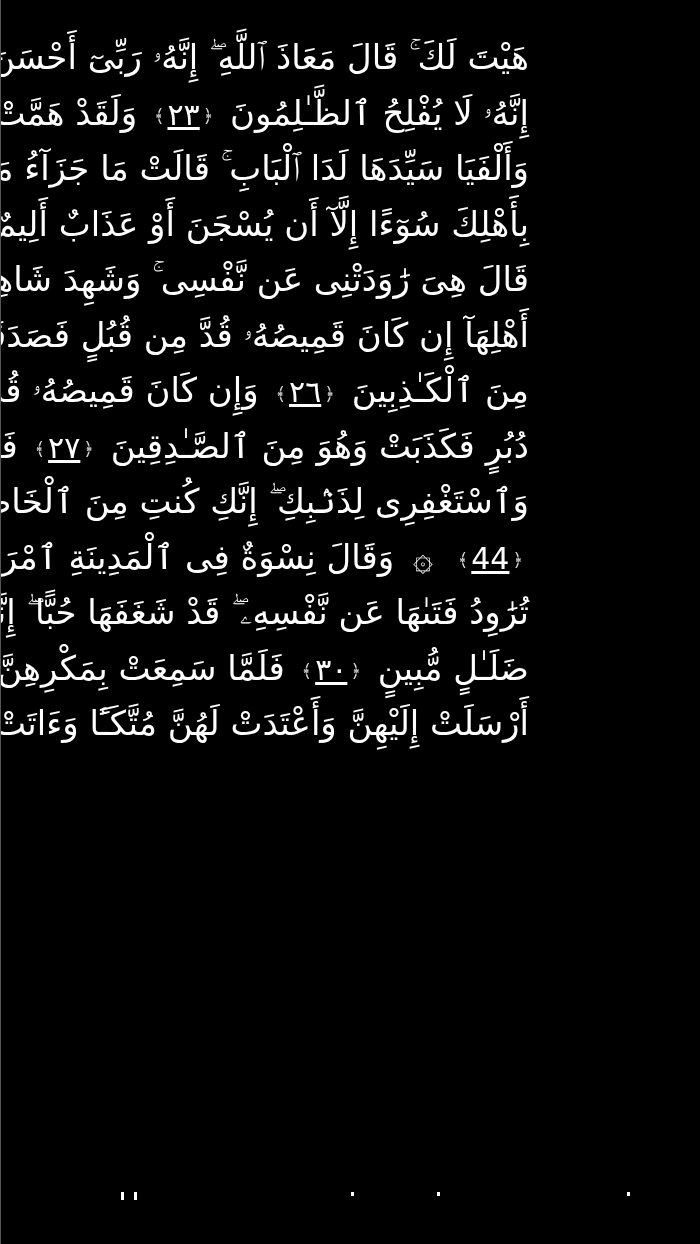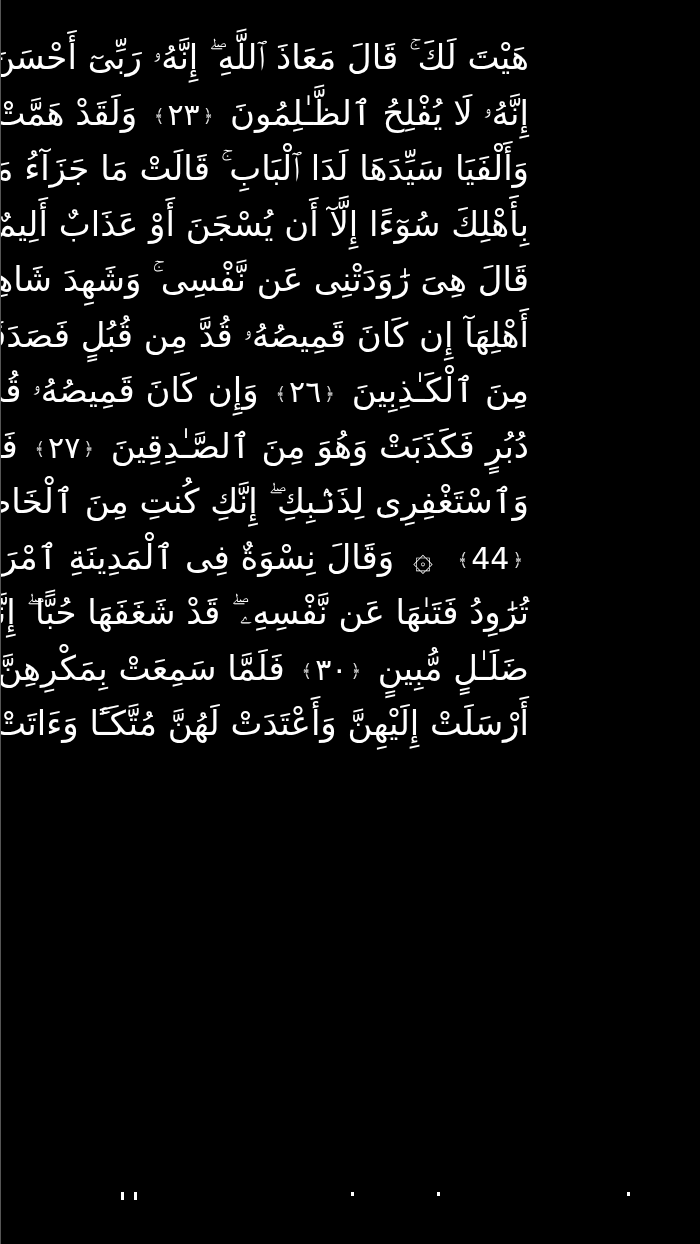--- a/index.html
+++ b/index.html
@@ -48,20 +48,21 @@
     }
     .ayah .orn {
       display: inline-block;
       font-size: 18px;
       color: #dddddd;
       vertical-align: middle;
     }
     .ayah .num {
       display: inline-block;
       margin: 0 3px;
+      text-decoration: underline;
     }
     .sajda {
       display: inline-block;
       font-size: 34px;
       color: #ffffff;
       margin: 0 8px;
       vertical-align: middle;
     }
     .clipped {
       position: absolute;

